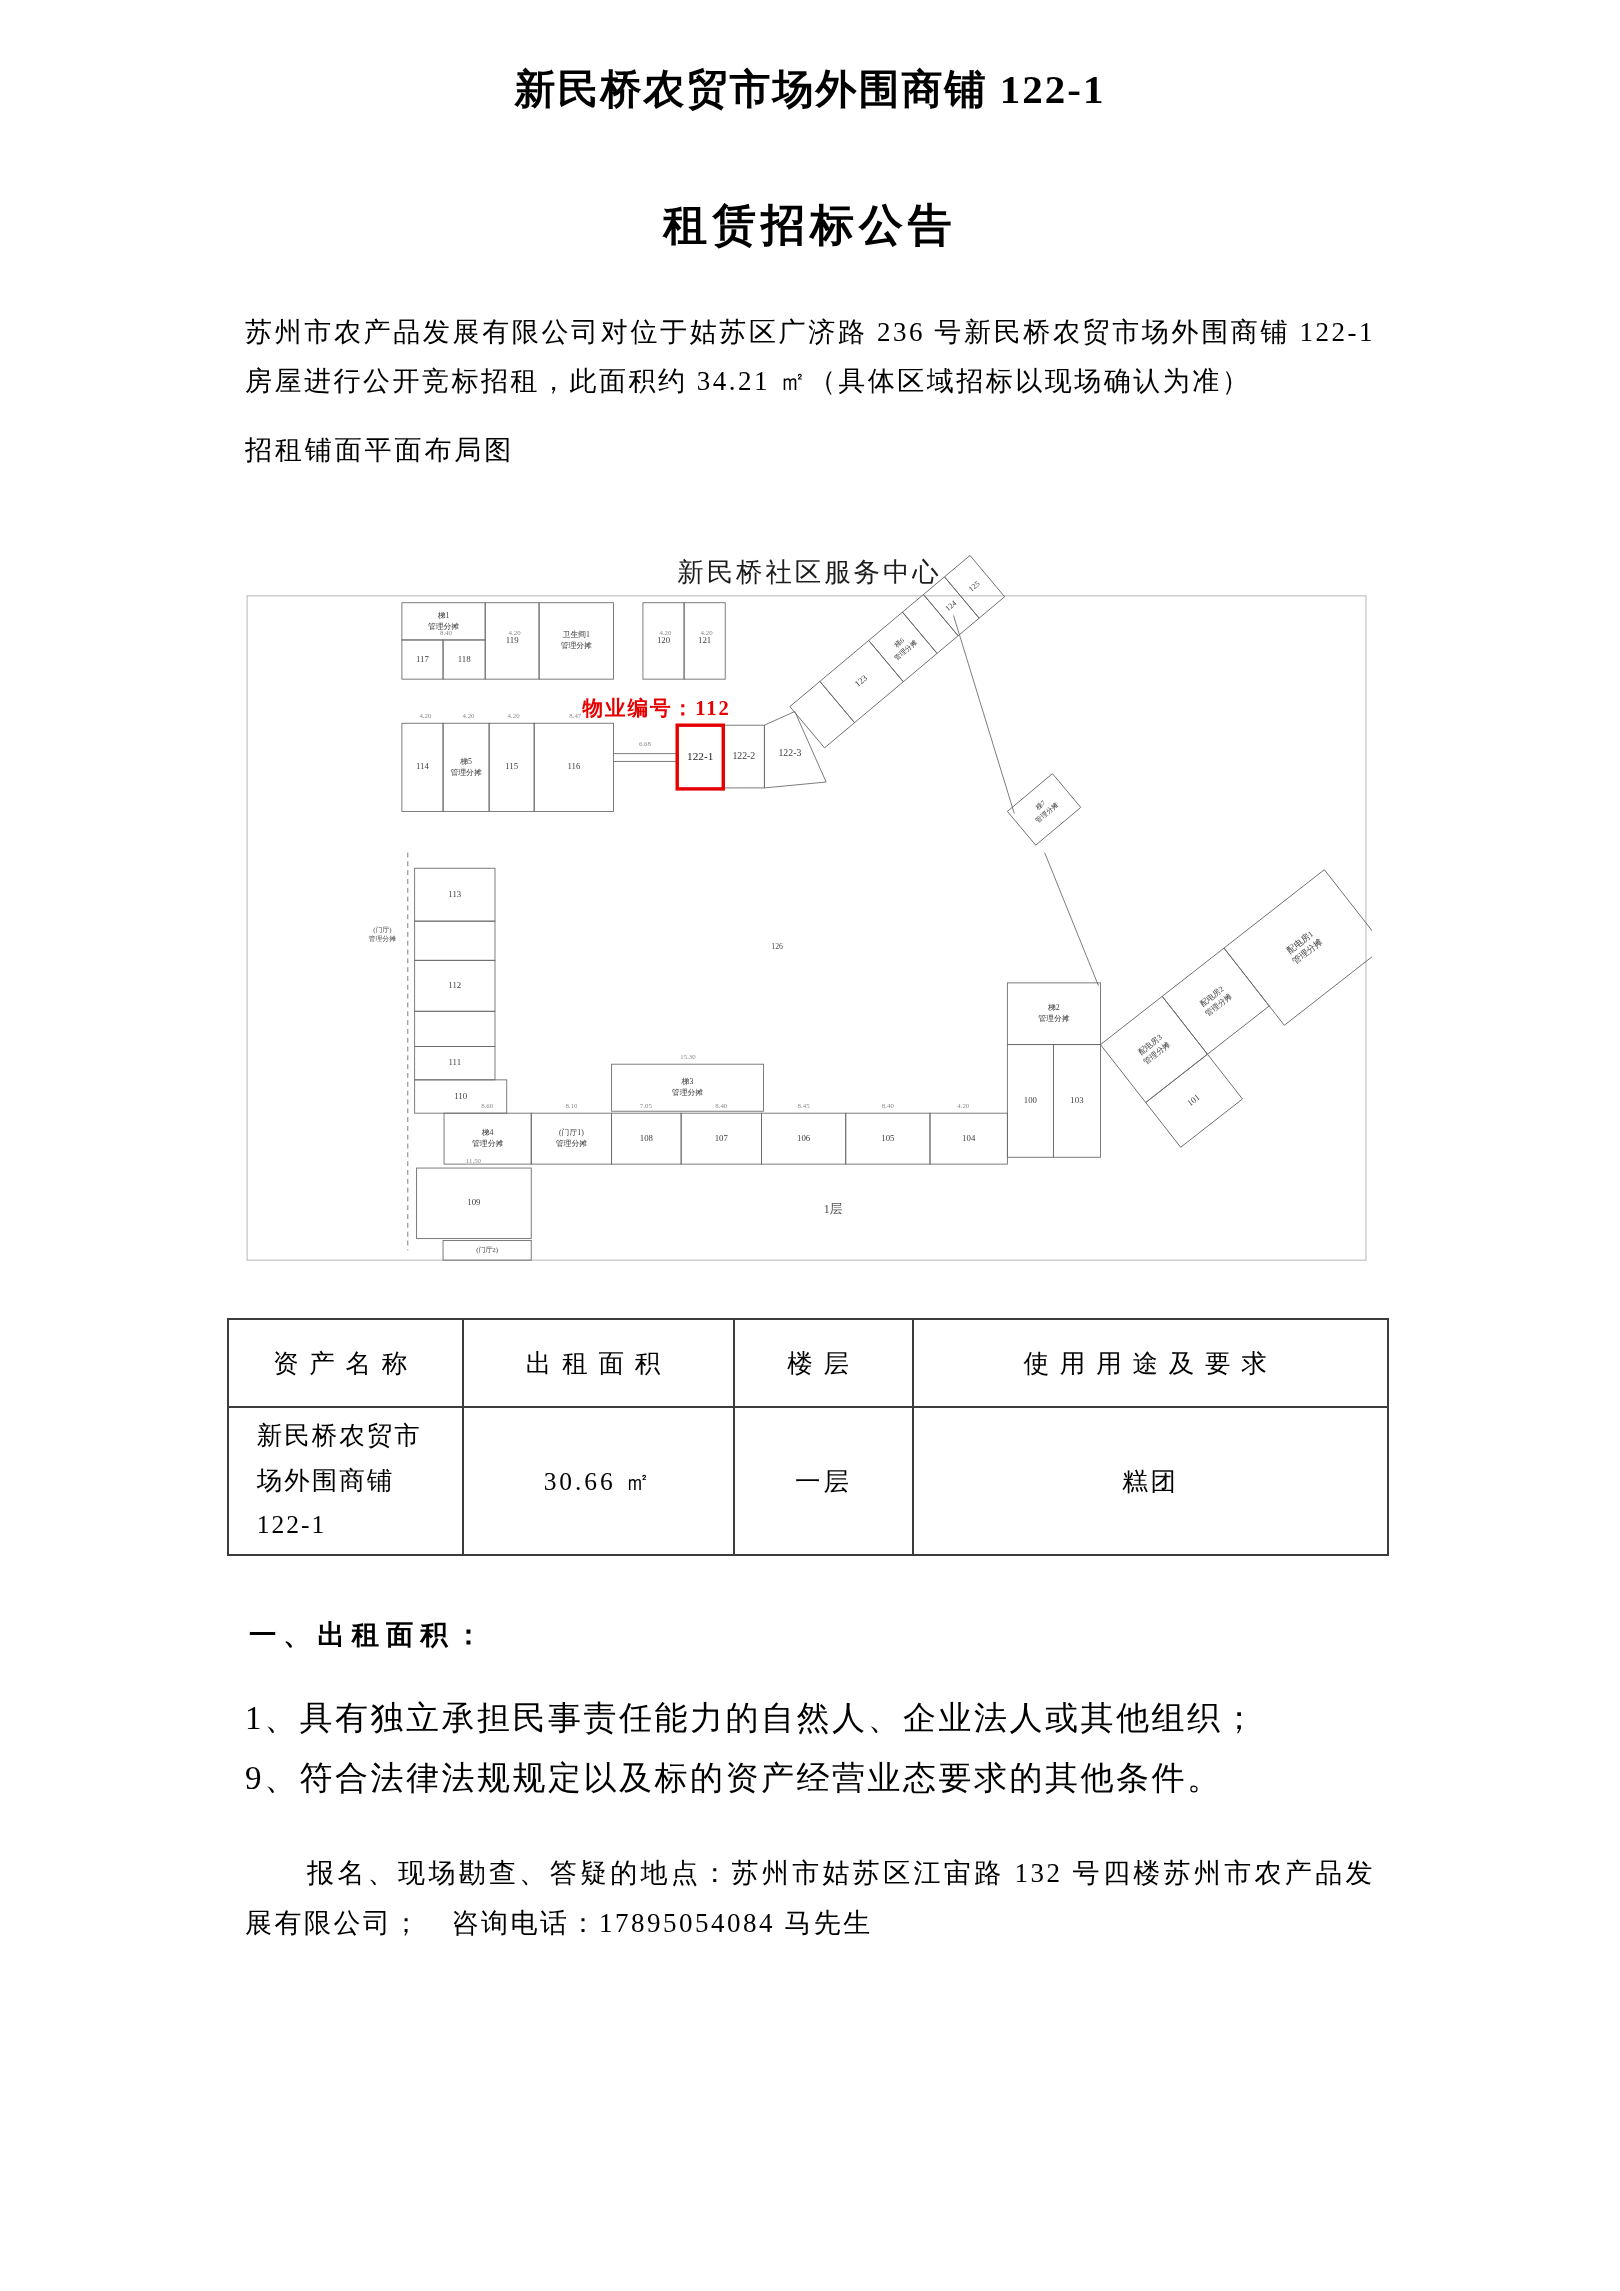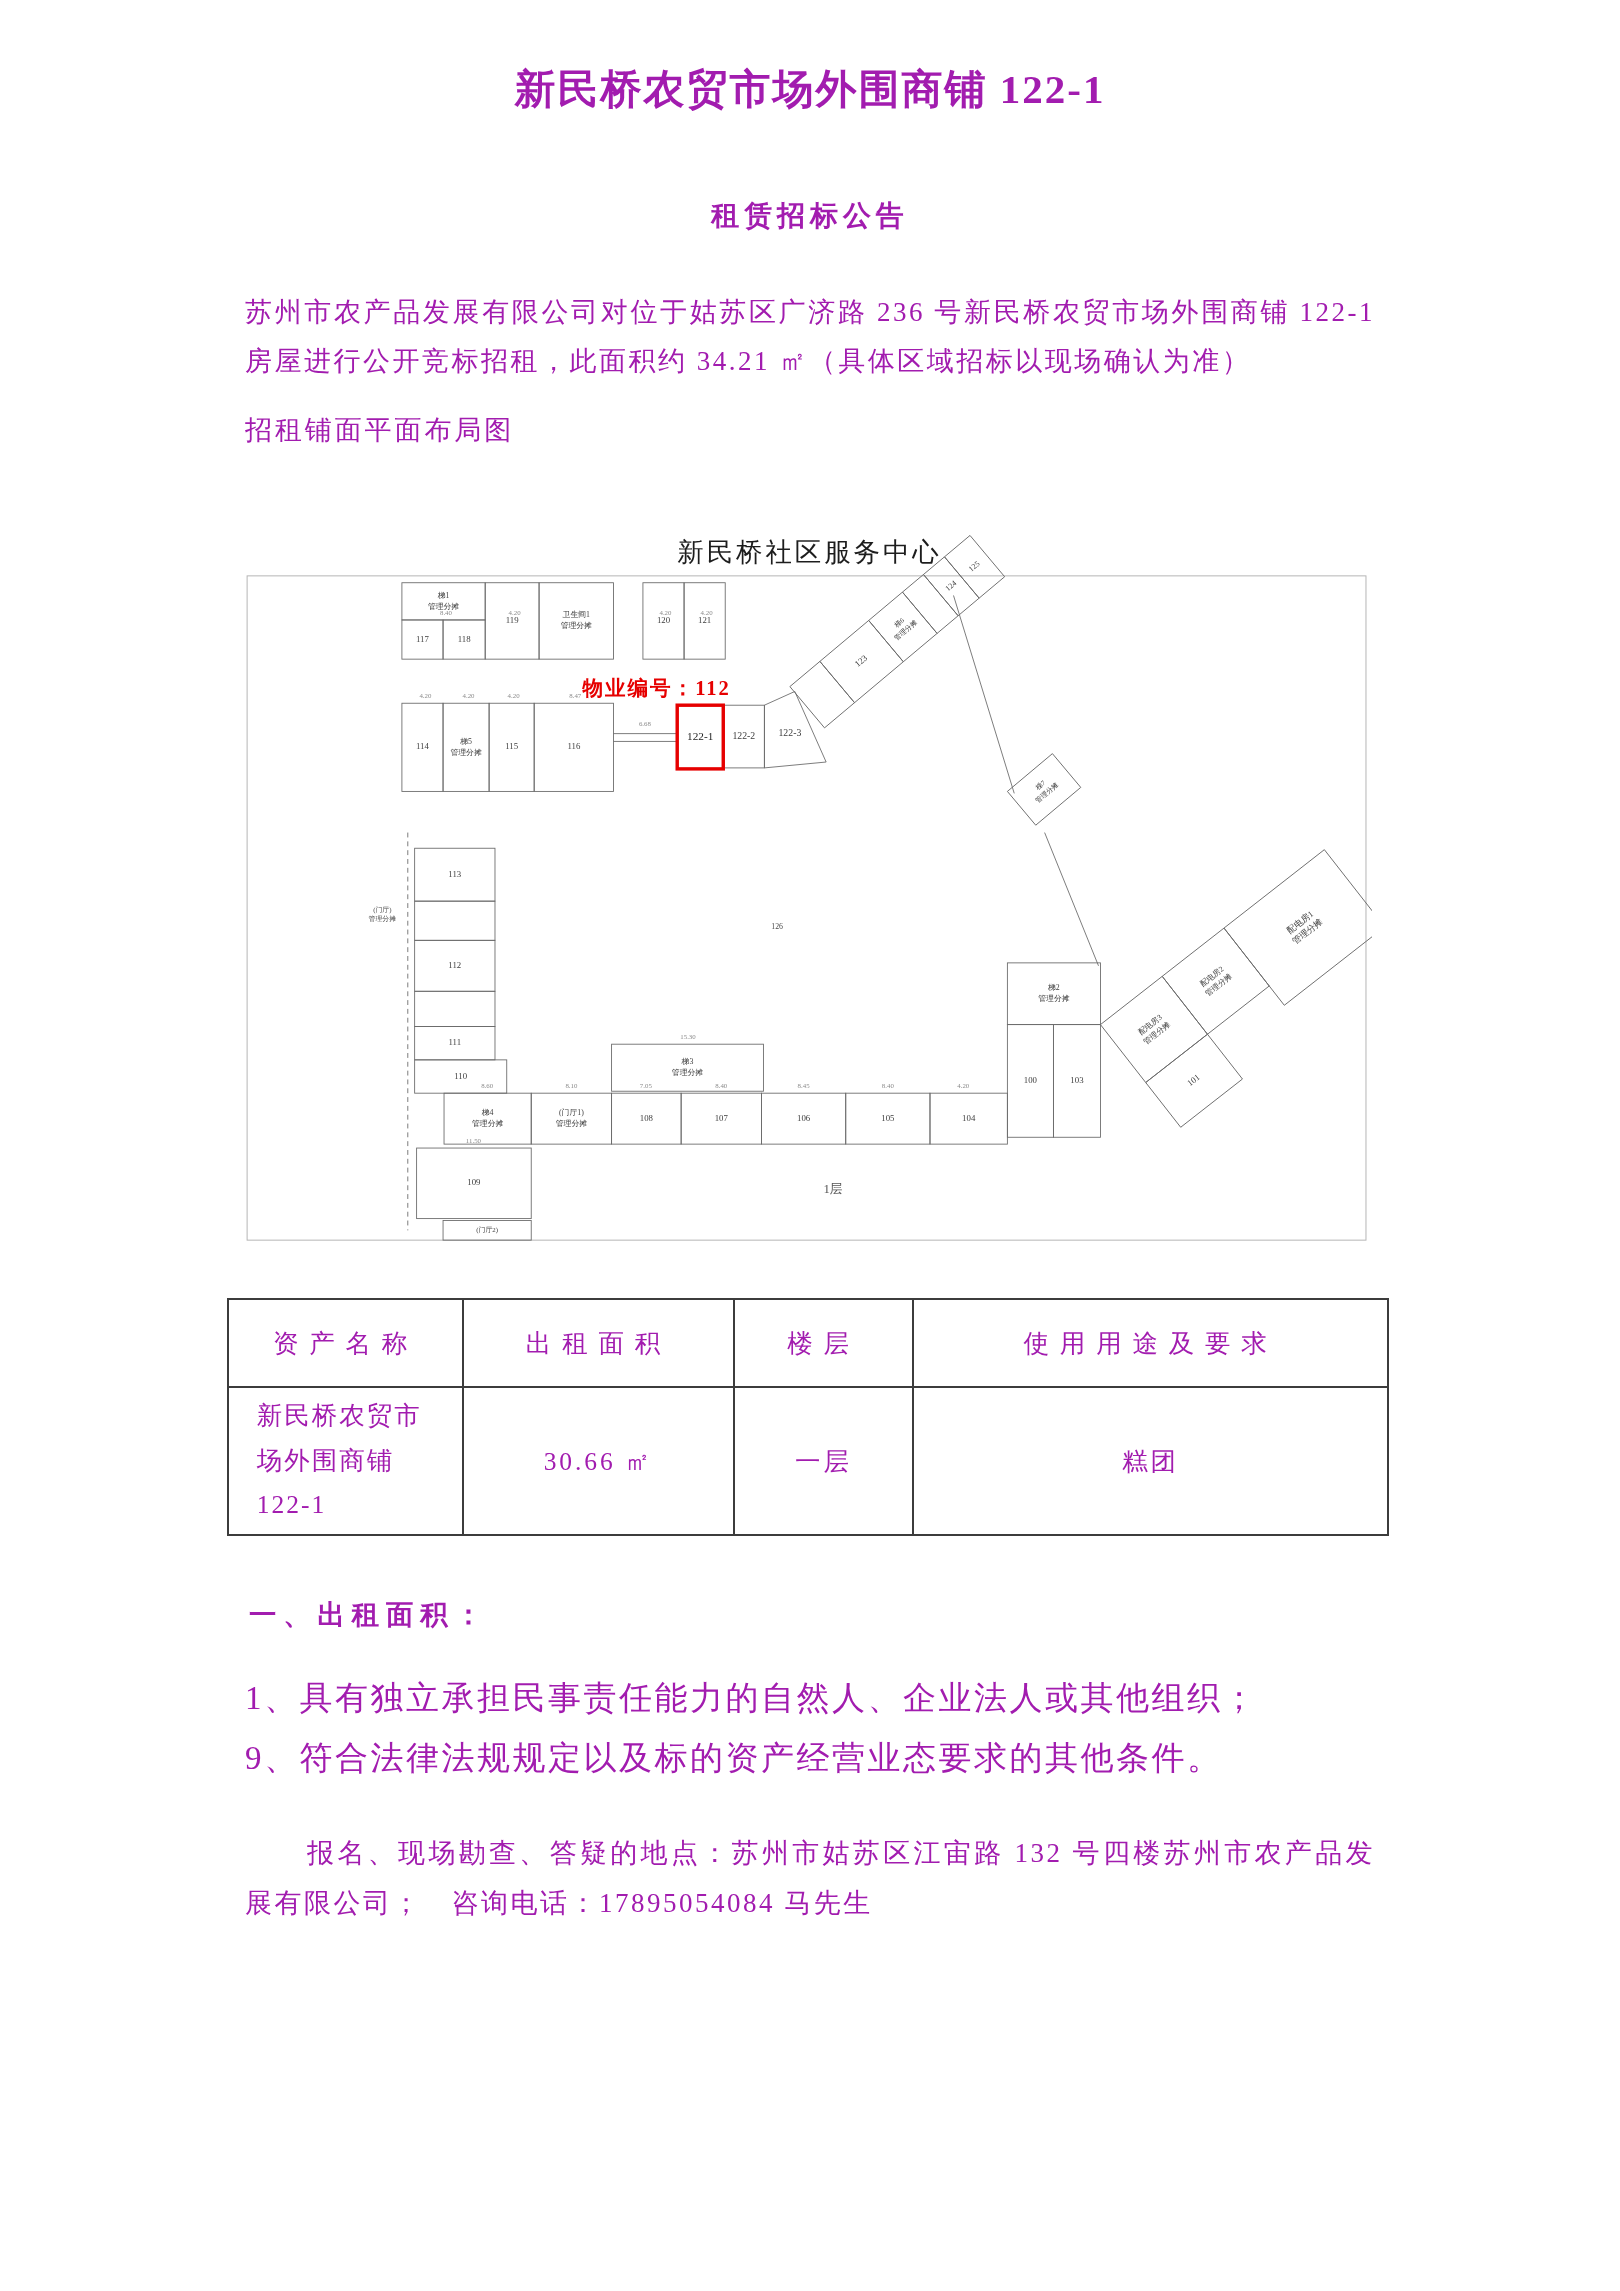--- a/index.html
+++ b/index.html
@@ -1,27 +1,27 @@
 <!DOCTYPE html>
 <html><head>
 <meta charset="utf-8">
 <style>
   html,body{margin:0;padding:0;background:#888;}
   .page{
     width:1620px;height:2292px;background:#ffffff;position:relative;
-    font-family:"Liberation Serif","DejaVu Serif",serif;color:#a21caf;
+    font-family:"Liberation Serif","DejaVu Serif",serif;color:#000000;
     overflow:hidden;margin:0 auto;
   }
   .content{padding:65px 245px 0 245px;}
   .doc-title{
     font-size:41px;font-weight:bold;text-align:center;margin:0;
     letter-spacing:2px;line-height:1.2;
   }
   .doc-subtitle{
-    font-size:28px;font-weight:bold;text-align:center;margin:84px 0 0 0;
+    font-size:44px;font-weight:bold;text-align:center;margin:84px 0 0 0;
     letter-spacing:4.9px;line-height:1.25;
   }
   .intro{
     font-size:27px;line-height:1.82;margin:55px 0 0 0;text-align:justify;
     letter-spacing:2.5px;
   }
   .plan-caption{font-size:27px;margin:25.5px 0 0 0;letter-spacing:2.9px;}
   .plan-wrap{margin-top:25.5px;width:1127px;height:774px;position:relative;}
   .plan-wrap svg{display:block;}
   .asset-table{

